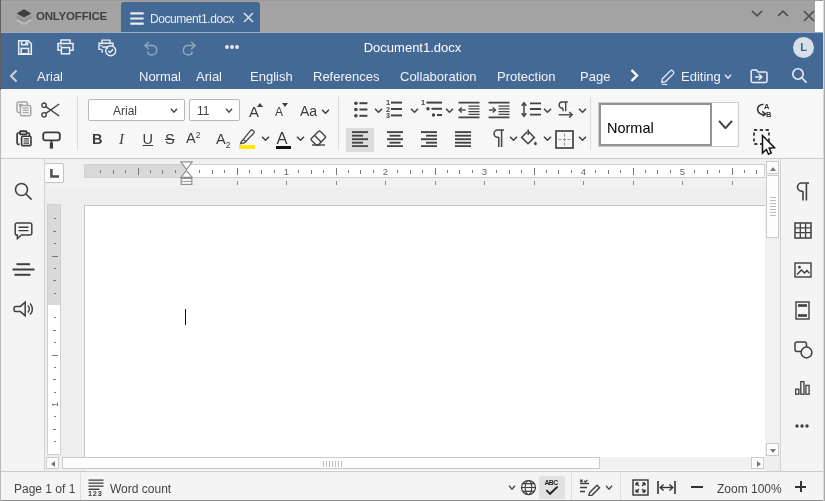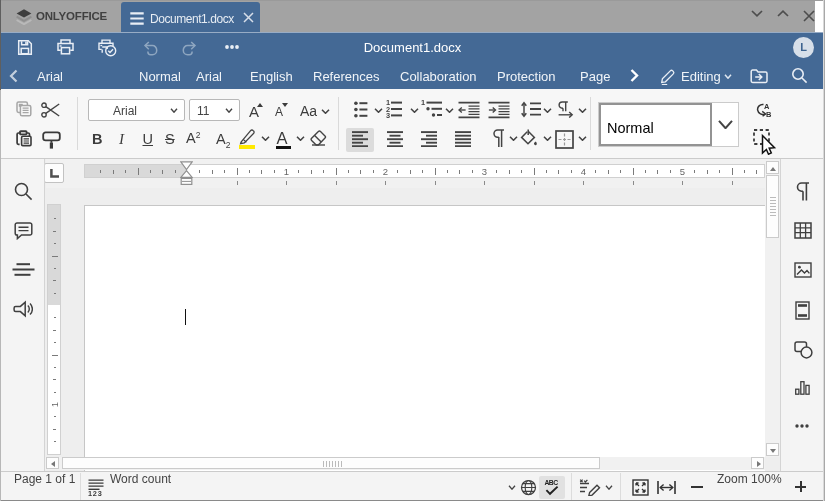--- a/index.html
+++ b/index.html
@@ -59,21 +59,21 @@
 
 .mk{position:absolute}
 
 #vsb{left:765px;top:159px;width:15px;height:298px;background:#f1f1f1}
 #hsb{left:45px;top:457px;width:720px;height:13px;background:#f1f1f1}
 .sbb{position:absolute;background:#fdfdfd;border:1px solid #cbcbcb}
 .tri{position:absolute;width:0;height:0}
 
 #sbar{left:0;top:471px;width:825px;height:30px;background:#f4f4f4;border-top:1px solid #cbcbcb;font-size:12px;color:#444}
 .ssep{position:absolute;top:1px;width:1px;height:28px;background:#dcdcdc}
-#sbar span{position:absolute;top:0;white-space:pre}
+#sbar span{position:absolute;top:10px;white-space:pre}
 
 #frL{left:0;top:0;width:1px;height:90px;background:#5f5f5f}
 #frL2{left:0;top:90px;width:1px;height:411px;background:#b7b7b7}
 #frT{left:0;top:0;width:825px;height:1px;background:#9a9a9a}
 #frB{left:0;top:500px;width:825px;height:1px;background:#8a8a8a}
 #frR{left:823px;top:0;width:2px;height:501px;background:#d9d9d9}
 #frR2{left:824px;top:0;width:1px;height:501px;background:#a8a8a8}
 </style></head>
 <body>
 <div id="r1" class="abs">

